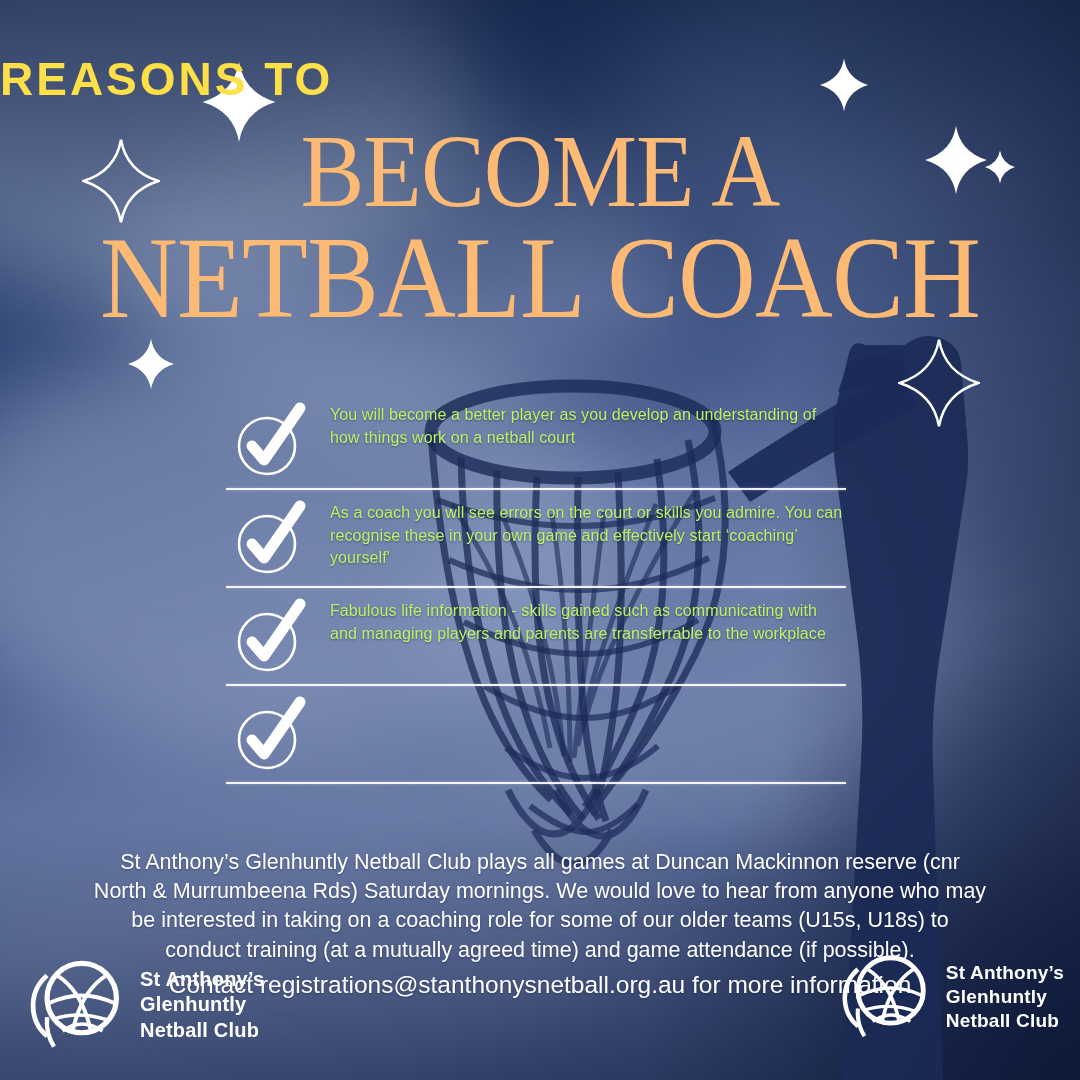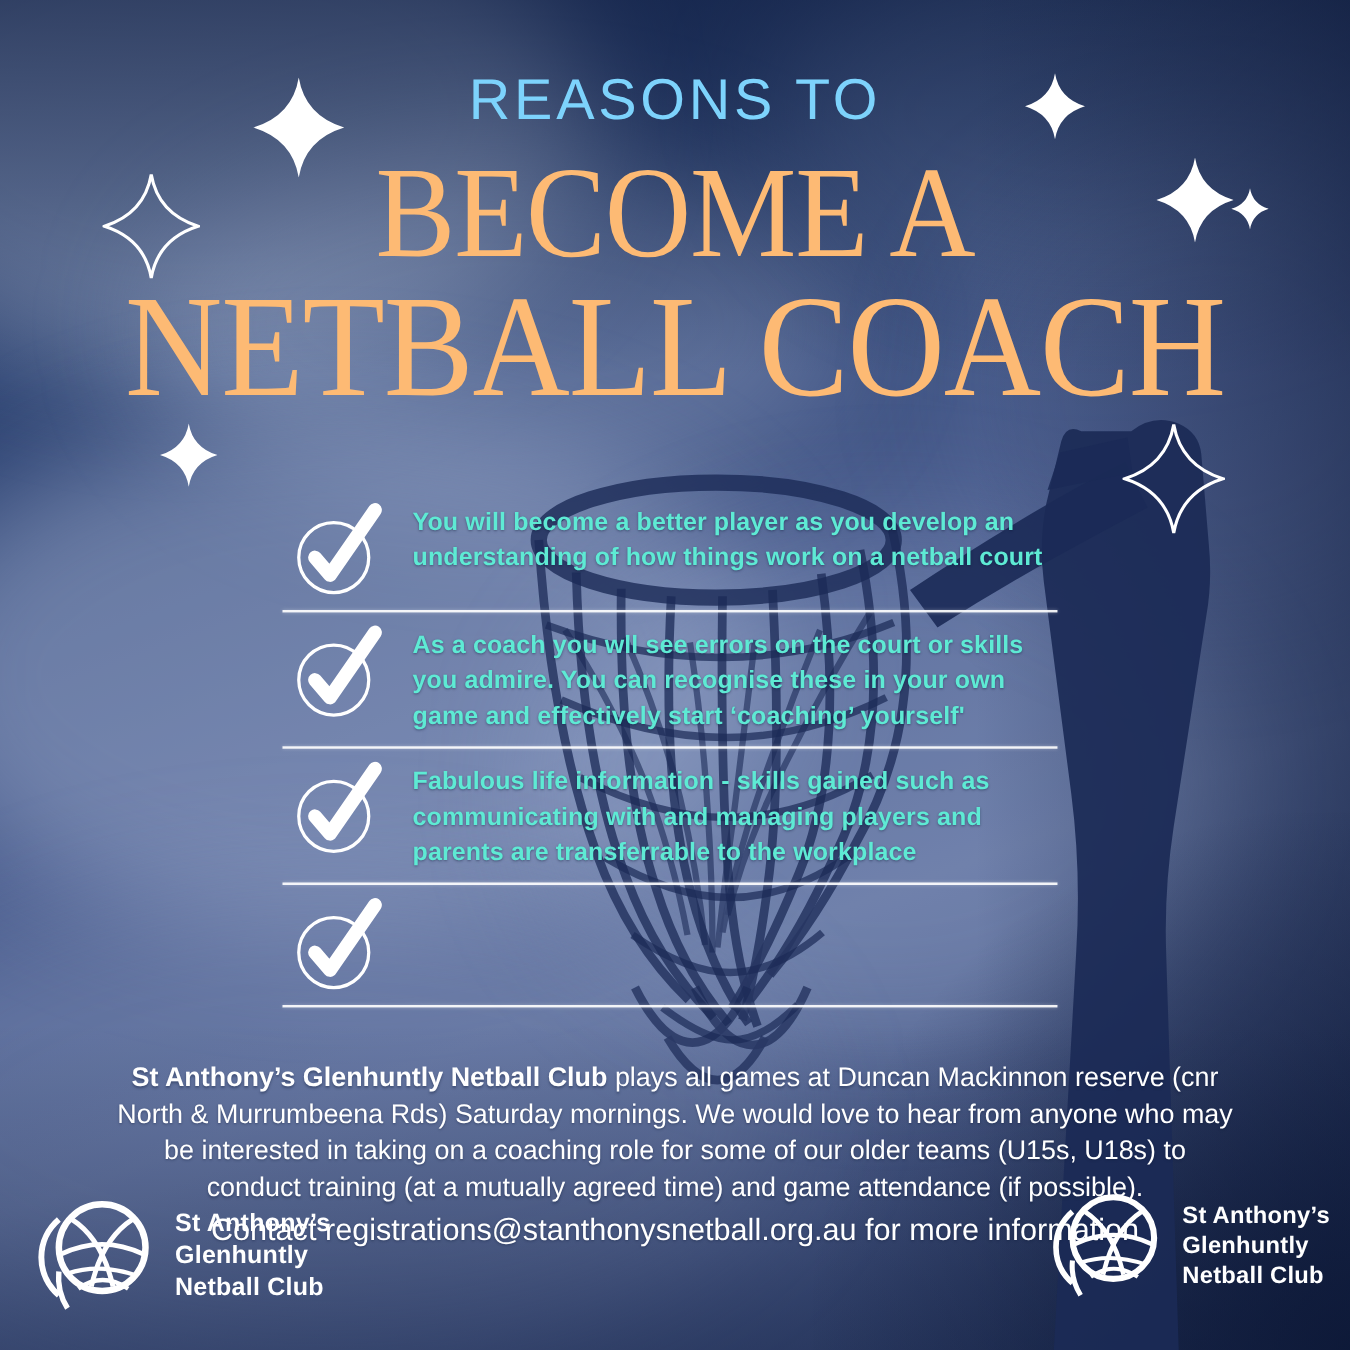--- a/index.html
+++ b/index.html
@@ -51,25 +51,24 @@
 
   
   .silhouette{position:absolute;left:0;top:0;width:1080px;height:1080px;}
 
   
   .spark{position:absolute;pointer-events:none;}
 
   
   .kicker{
     position:absolute;left:0;top:56px;width:100%;
-    text-align:center;
-    color:#7dd3fc;
+    color:#fde047;
     font-size:46px;
     letter-spacing:3px;
-    font-weight:400;
+    font-weight:700;
     line-height:1;
   }
   .title-wrap{
     position:absolute;left:0;top:118px;width:100%;
     text-align:center;
     font-family:"Liberation Serif", serif;
     color:#fdba74;
   }
   .t-line1{
     font-size:104px;
@@ -98,23 +97,23 @@
     padding:6px 0 10px 0;
   }
   .check-cell{
     flex:0 0 86px;
     display:flex;
     justify-content:center;
     padding-top:4px;
   }
   .row-text{
     flex:1 1 auto;
-    color:#5eead4;
-    font-size:20px;
-    font-weight:700;
+    color:#bef264;
+    font-size:16px;
+    font-weight:400;
     line-height:1.42;
     letter-spacing:.1px;
     padding-top:6px;
     text-shadow:0 1px 2px rgba(12,24,54,.45);
   }
   .divider{
     height:2px;
     width:620px;
     background:rgba(255,255,255,.92);
     box-shadow:0 0 3px rgba(255,255,255,.35);
@@ -122,21 +121,21 @@
 
   
   .footer{
     position:absolute;left:92px;top:848px;width:896px;
     text-align:center;
     color:#ffffff;
     font-size:21.5px;
     line-height:1.36;
     text-shadow:0 1px 2px rgba(12,24,54,.40);
   }
-  .footer b{font-weight:700;}
+  .footer b{font-weight:400;}
   .footer .contact{
     display:block;
     font-size:24.5px;
     margin-top:3px;
   }
 
   
   .logo{
     position:absolute;
     display:flex;

